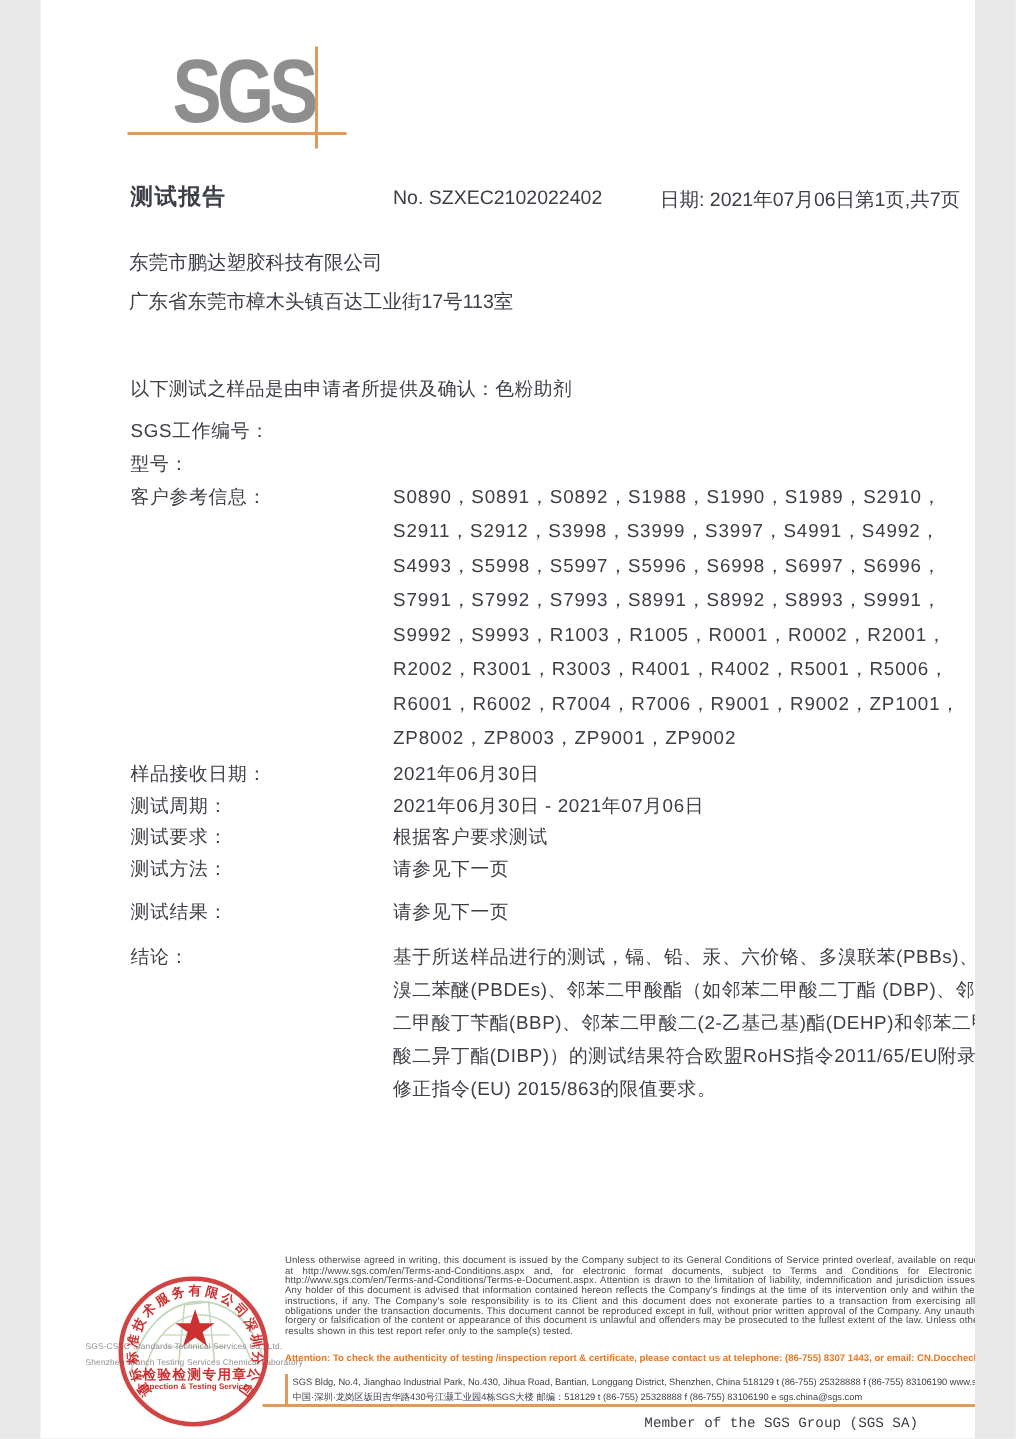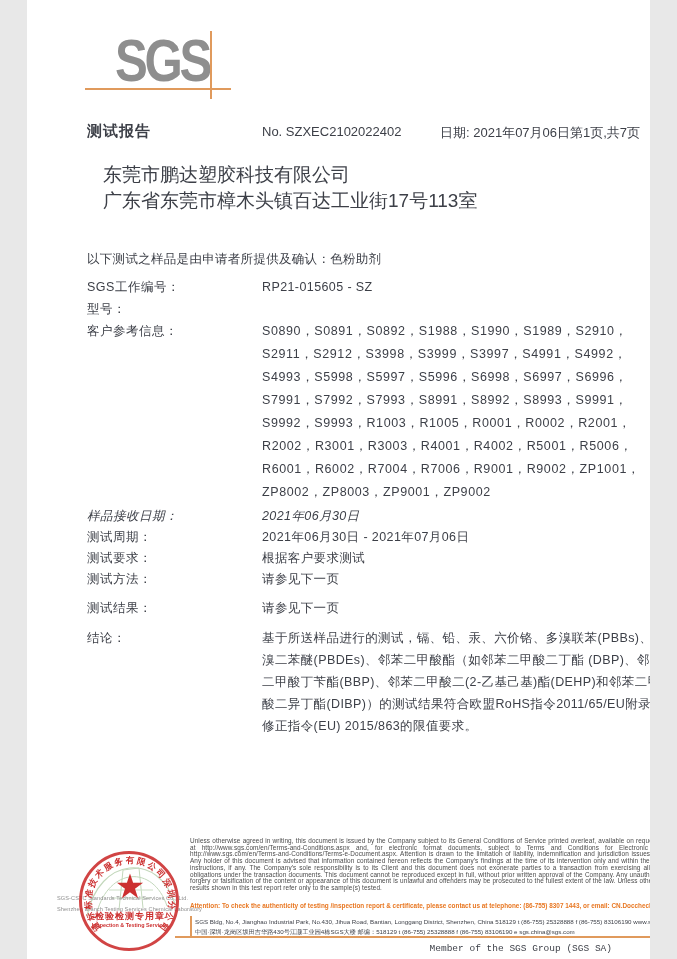--- a/index.html
+++ b/index.html
@@ -13,29 +13,29 @@
     letter-spacing:-4px;line-height:50px;transform:scaleX(.82);transform-origin:left top;
   }
   .logo-hline{position:absolute;left:58px;top:88px;width:146px;height:2px;background:#e09a5c;}
   .logo-vline{position:absolute;left:183px;top:31px;width:2px;height:68px;background:#e09a5c;}
   .title-row{position:absolute;left:0;top:122px;width:677px;height:22px;font-size:13px;}
   .report-title{position:absolute;left:60px;top:0;font-size:15px;font-weight:700;letter-spacing:1px;}
   .report-no{position:absolute;left:235px;top:2px;}
   .report-date{position:absolute;left:413px;top:2px;}
   .report-page{position:absolute;left:543px;top:2px;}
   
-  .applicant{position:absolute;left:76px;top:162px;font-size:19px;line-height:26px;}
+  .applicant{position:absolute;left:59px;top:162px;font-size:13px;line-height:26px;}
   
   .body{position:absolute;left:60px;top:248px;width:585px;font-size:12.5px;}
   .statement{line-height:22px;letter-spacing:.3px;}
   .row{display:flex;line-height:22px;}
   .row .lab{width:175px;flex:none;letter-spacing:.5px;}
   .row .val{flex:1;letter-spacing:.4px;}
   .row.mt6{margin-top:6px;}
-  .row.mt2{margin-top:2px;font-style:italic;}
+  .row.mt2{margin-top:2px;}
   .row.mt8{margin-top:8px;}
   .row.lh21{line-height:21px;}
   .ref-lines div{line-height:23px;letter-spacing:.6px;}
   .conclusion-val{line-height:22px;text-align:left;}
   
   .legal{position:absolute;left:163px;top:838px;width:509px;font-size:6.4px;line-height:6.7px;
          text-align:justify;color:#4a4a4a;letter-spacing:.1px;}
   .attention{position:absolute;left:163px;top:903px;width:509px;font-size:6.4px;line-height:6.8px;
          color:#e87722;font-weight:700;}
   .addr{position:absolute;left:168px;top:917px;width:504px;font-size:6.2px;line-height:9.5px;color:#3c3f47;}
@@ -78,21 +78,20 @@
   <div class="applicant">
     <div>东莞市鹏达塑胶科技有限公司</div>
     <div>广东省东莞市樟木头镇百达工业街17号113室</div>
   </div>
 
   <div class="body">
     <div class="statement">以下测试之样品是由申请者所提供及确认：色粉助剂</div>
 
     <div class="row mt6">
       <div class="lab">SGS工作编号：</div>
-      <div class="val">RP21-015605 - SZ</div>
     </div>
 
     <div class="row">
       <div class="lab">型号：</div>
     </div>
 
     <div class="row">
       <div class="lab">客户参考信息：</div>
       <div class="val ref-lines">
         <div>S0890，S0891，S0892，S1988，S1990，S1989，S2910，</div>

